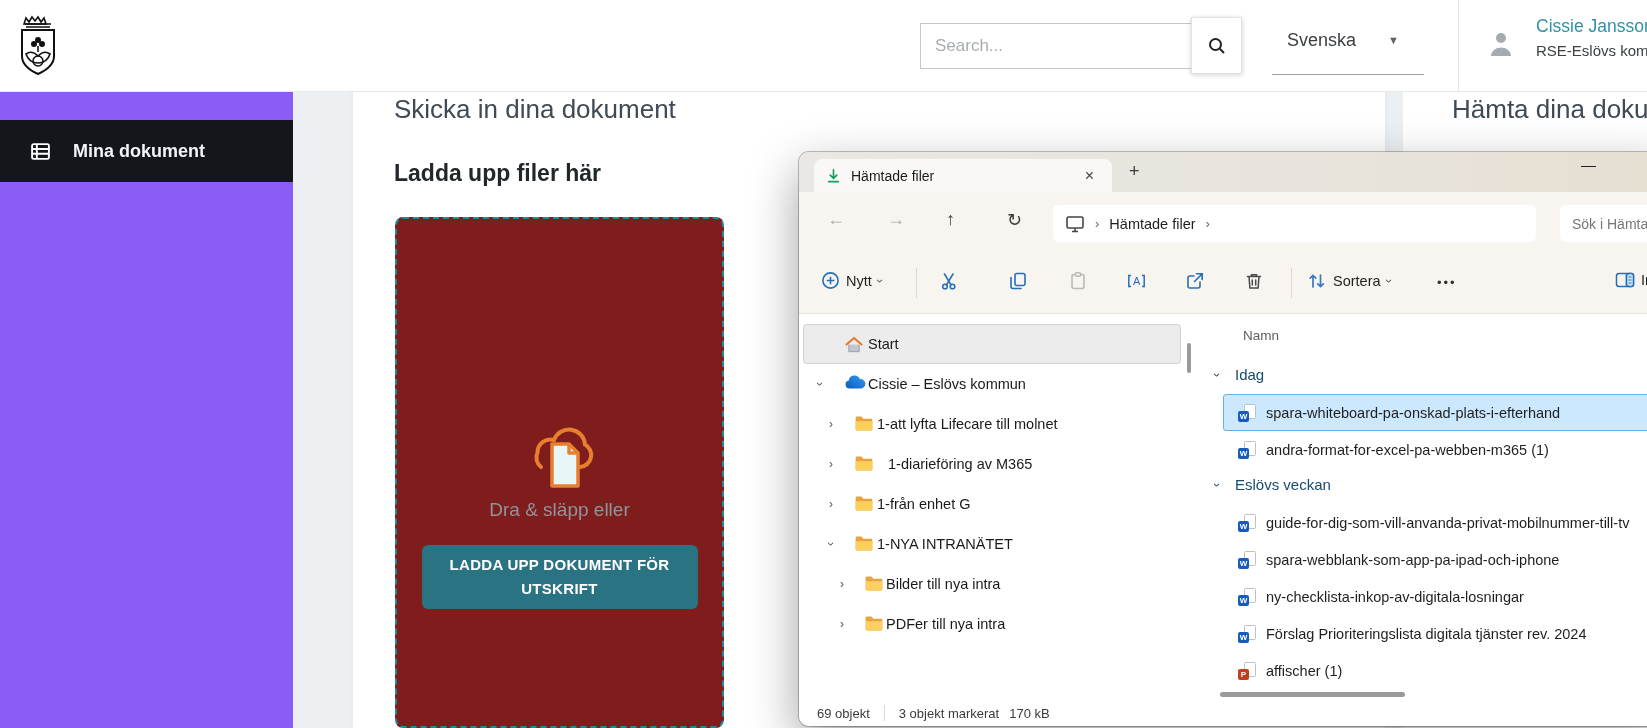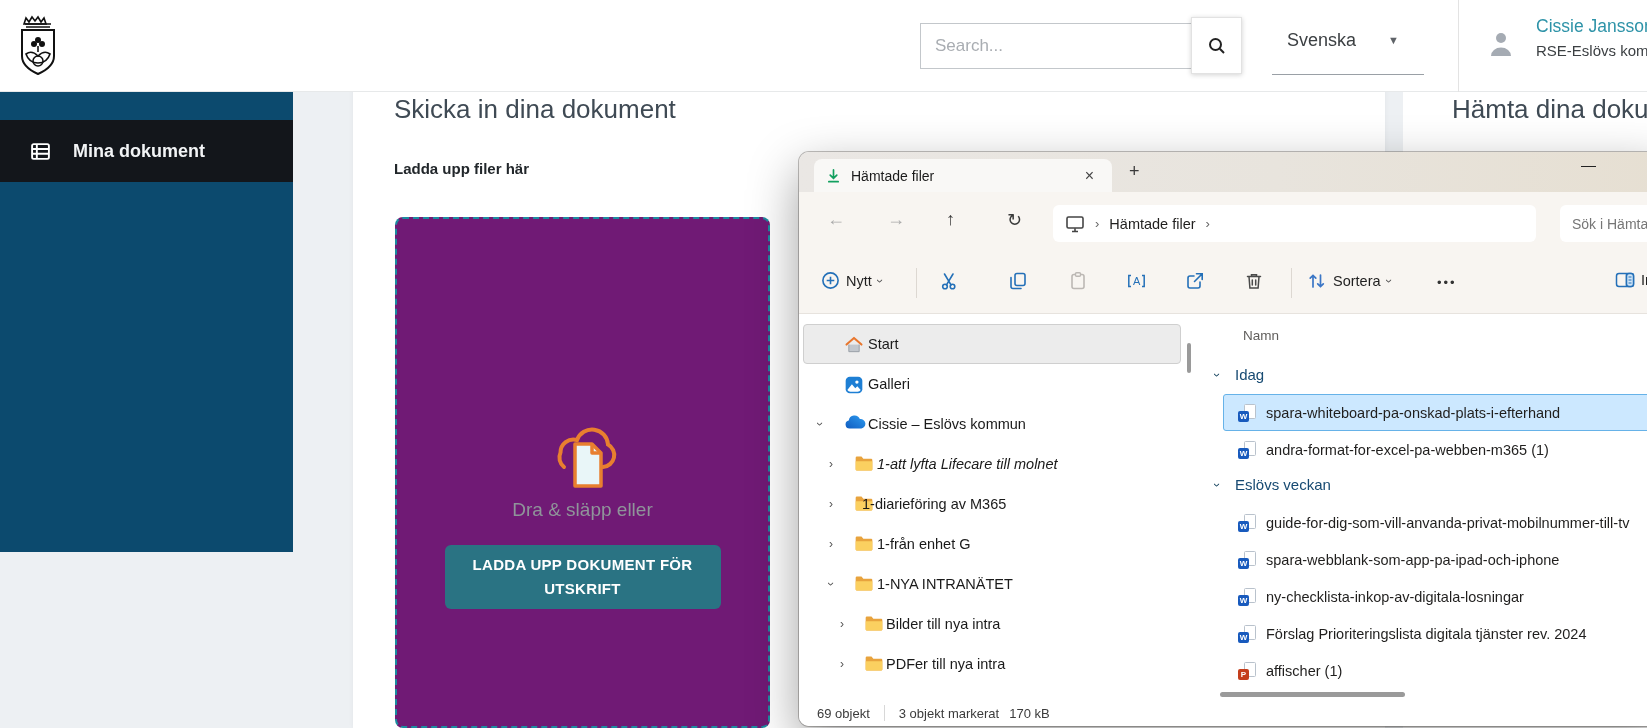--- a/index.html
+++ b/index.html
@@ -22,31 +22,31 @@
     box-shadow:0 1px 5px rgba(0,0,0,.18); display:flex; align-items:center; justify-content:center; cursor:pointer; }
   .lang { left:1287px; top:30px; font-size:18px; color:#3c4043; }
   .lang-caret { left:1388px; top:34px; font-size:11px; color:#5f6368; }
   .lang-underline { left:1272px; top:74px; width:152px; height:1px; background:#9aa0a6; }
   .hdr-divider { left:1458px; top:0; width:1px; height:92px; background:#e3e3e3; }
   .user-icon-wrap { left:1488px; top:30px; }
   .user-name { left:1536px; top:16px; font-size:17.5px; color:#2e93a8; white-space:nowrap; }
   .user-org  { left:1536px; top:42px; font-size:15px; color:#3c4043; white-space:nowrap; }
 
   
-  .sidebar { left:0; top:92px; width:293px; height:460px; background:#0c4a6e; z-index:2; }
+  .sidebar { left:0; top:92px; width:293px; height:636px; background:#8b5cf6; z-index:2; }
   .side-item { position:absolute; left:0; width:293px; height:62px; display:flex; align-items:center; gap:22px;
     padding-left:30px; color:#f2f4f6; font-size:18px; cursor:pointer; }
   .side-item.active { background:#13161b; font-weight:bold; }
 
   
   .main-card { left:353px; top:83px; width:1032px; height:645px; background:#fff; box-shadow:0 0 5px rgba(0,0,0,.05); z-index:1; }
   .page-title { left:394px; top:94px; font-size:26px; font-weight:500; color:#3f4a54; z-index:1; }
-  .upload-label { left:394px; top:160px; font-size:15px; font-weight:bold; color:#22272b; z-index:1; }
-  .dropzone { left:395px; top:217px; width:375px; height:511px; border:2px dashed #1b8ca0; border-radius:8px;
-    background:#701a75; z-index:1; }
+  .upload-label { left:394px; top:160px; font-size:23px; font-weight:bold; color:#22272b; z-index:1; }
+  .dropzone { left:395px; top:217px; width:329px; height:511px; border:2px dashed #1b8ca0; border-radius:8px;
+    background:#7f1d1d; z-index:1; }
   .cloud-wrap { left:50%; top:198px; transform:translateX(-50%); position:absolute; }
   .drop-text { position:absolute; left:0; top:280px; width:100%; text-align:center; font-size:19px; color:#8f959a; }
   .upload-btn { position:absolute; left:50%; top:326px; transform:translateX(-50%); width:276px; min-height:60px;
     background:#2a7383; color:#fff; border:none; border-radius:6px; font-size:15px; font-weight:600;
     letter-spacing:.3px; line-height:1.6; padding:8px 10px; cursor:pointer; font-family:inherit; }
 
   
   .right-card { left:1403px; top:83px; width:260px; height:645px; background:#fff; z-index:1; }
   .right-title { position:absolute; left:49px; top:11px; font-size:26px; font-weight:500; color:#3f4a54; white-space:nowrap; }
 
@@ -309,31 +309,20 @@
 
     <span class="ticon" style="left: 40px;">
             <svg width="20" height="20" viewBox="0 0 24 24">
               <path d="M3 11.5 L12 3.5 L21 11.5" fill="none" stroke="#e8762d" stroke-width="2.4" stroke-linecap="round" stroke-linejoin="round"></path>
               <path d="M5.8 11.5 V20 H18.2 V11.5" fill="#c2c7cd" stroke="#9aa0a8" stroke-width="1.2"></path>
             </svg>
           </span>
     <span class="tlabel" style="left: 64px;">Start</span>
   </div>
         <div class="tree-row">
-
-    <span class="ticon" style="left: 40px;">
-            <svg width="20" height="20" viewBox="0 0 24 24">
-              <rect x="2" y="2" width="20" height="20" rx="5" fill="#1e7fd4"></rect>
-              <circle cx="15.5" cy="8.5" r="2" fill="#fff"></circle>
-              <path d="M4 18 l5.5-7 4 5 2.5-2.5 4 4.5 a4.5 4.5 0 0 1 -4 2 h-8 a4.5 4.5 0 0 1 -4 -2z" fill="#fff"></path>
-            </svg>
-          </span>
-    <span class="tlabel" style="left: 64px;">Galleri</span>
-  </div>
-        <div class="tree-row">
     <span class="tchev rot" style="left: 14px;">›</span>
     <span class="ticon" style="left: 40px;">
             <svg width="22" height="15" viewBox="0 0 24 16">
               <defs>
                 <linearGradient id="odg" x1="0" y1="1" x2="1" y2="0">
                   <stop offset="0" stop-color="#0f5cc0"></stop>
                   <stop offset="1" stop-color="#2e9cf0"></stop>
                 </linearGradient>
               </defs>
               <path d="M19 14.5 H6.2 a4.4 4.4 0 0 1 -1 -8.7 A6.3 6.3 0 0 1 17.3 4.3 a4.8 4.8 0 0 1 1.7 10.2z" fill="url(#odg)"></path>
@@ -342,31 +331,31 @@
     <span class="tlabel" style="left: 64px;">Cissie – Eslövs kommun</span>
   </div>
         <div class="tree-row">
     <span class="tchev" style="left: 25px;">›</span>
     <span class="ticon" style="left: 50px;">
             <svg width="20" height="17" viewBox="0 0 24 20">
               <path d="M2 3 a1.5 1.5 0 0 1 1.5 -1.5 h5.5 l2.2 2.7 h9.3 A1.5 1.5 0 0 1 22 5.7 V17 a1.5 1.5 0 0 1 -1.5 1.5 h-17 A1.5 1.5 0 0 1 2 17z" fill="#e8a33d"></path>
               <path d="M2 7.2 h20 V17 a1.5 1.5 0 0 1 -1.5 1.5 h-17 A1.5 1.5 0 0 1 2 17z" fill="#fbd060"></path>
             </svg>
           </span>
-    <span class="tlabel" style="left: 73px; font-style: italic;">1-att lyfta Lifecare till molnet</span>
+    <span class="tlabel" style="left: 73px;">1-att lyfta Lifecare till molnet</span>
   </div>
         <div class="tree-row">
     <span class="tchev" style="left: 25px;">›</span>
     <span class="ticon" style="left: 50px;">
             <svg width="20" height="17" viewBox="0 0 24 20">
               <path d="M2 3 a1.5 1.5 0 0 1 1.5 -1.5 h5.5 l2.2 2.7 h9.3 A1.5 1.5 0 0 1 22 5.7 V17 a1.5 1.5 0 0 1 -1.5 1.5 h-17 A1.5 1.5 0 0 1 2 17z" fill="#e8a33d"></path>
               <path d="M2 7.2 h20 V17 a1.5 1.5 0 0 1 -1.5 1.5 h-17 A1.5 1.5 0 0 1 2 17z" fill="#fbd060"></path>
             </svg>
           </span>
-    <span class="tlabel" style="left: 58px;">1-diarieföring av M365</span>
+    <span class="tlabel" style="left: 84px;">1-diarieföring av M365</span>
   </div>
         <div class="tree-row">
     <span class="tchev" style="left: 25px;">›</span>
     <span class="ticon" style="left: 50px;">
             <svg width="20" height="17" viewBox="0 0 24 20">
               <path d="M2 3 a1.5 1.5 0 0 1 1.5 -1.5 h5.5 l2.2 2.7 h9.3 A1.5 1.5 0 0 1 22 5.7 V17 a1.5 1.5 0 0 1 -1.5 1.5 h-17 A1.5 1.5 0 0 1 2 17z" fill="#e8a33d"></path>
               <path d="M2 7.2 h20 V17 a1.5 1.5 0 0 1 -1.5 1.5 h-17 A1.5 1.5 0 0 1 2 17z" fill="#fbd060"></path>
             </svg>
           </span>
     <span class="tlabel" style="left: 73px;">1-från enhet G</span>

